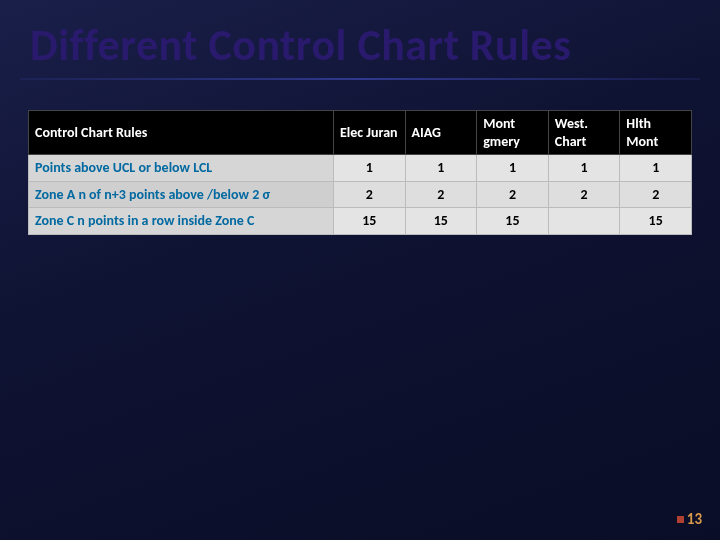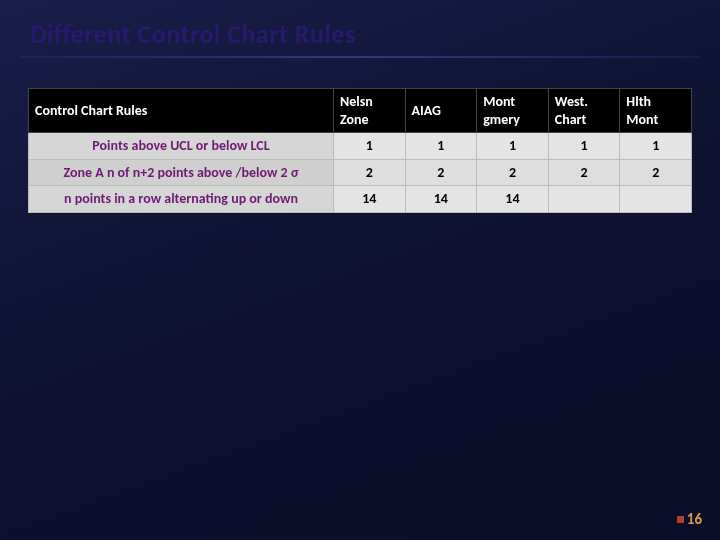--- a/index.html
+++ b/index.html
@@ -9,21 +9,21 @@
     height: 540px;
     font-family: Calibri, "Segoe UI", Arial, sans-serif;
     overflow: hidden;
   }
   body {
     background: linear-gradient(160deg, #1a1f4a 0%, #0f1333 40%, #0a0d26 100%);
     position: relative;
   }
   .title {
     color: #2a1a6e;
-    font-size: 26px;
+    font-size: 44px;
     font-weight: 700;
     padding: 18px 30px 6px 30px;
     letter-spacing: 0.5px;
   }
   .underline {
     height: 2px;
     background: linear-gradient(to right, rgba(50,60,150,0.2) 0%, rgba(50,60,150,0.9) 50%, rgba(50,60,150,0.2) 100%);
     margin: 0 20px 30px 20px;
   }
   .table-wrap {
@@ -48,23 +48,23 @@
     color: #fff;
     text-align: left;
     font-weight: 700;
     border-color: #444;
   }
   thead th.num {
     text-align: left;
   }
   tbody td.rule {
     background: #d6d6d6;
-    color: #701a75;
+    color: #0369a1;
     font-weight: 700;
-    text-align: center;
+    text-align: left;
   }
   tbody td.num {
     background: #e4e4e4;
     color: #000;
     font-weight: 600;
     text-align: center;
   }
   tbody tr:nth-child(even) td.rule { background: #cfcfcf; }
   tbody tr:nth-child(even) td.num { background: #dedede; }
   .pagenum {
@@ -96,51 +96,51 @@
       <col class="rule-col">
         <col class="num-col">
         <col class="num-col">
         <col class="num-col">
         <col class="num-col">
         <col class="num-col">
     </colgroup>
     <thead>
       <tr>
         <th>Control Chart Rules</th>
-        <th class="num">Nelsn Zone</th>
+        <th class="num">Elec Juran</th>
         <th class="num">AIAG</th>
         <th class="num">Mont gmery</th>
         <th class="num">West. Chart</th>
         <th class="num">Hlth Mont</th>
       </tr>
     </thead>
     <tbody>
         <tr>
           <td class="rule">Points above UCL or below LCL</td>
           <td class="num">1</td>
           <td class="num">1</td>
           <td class="num">1</td>
           <td class="num">1</td>
           <td class="num">1</td>
         </tr>
         <tr>
-          <td class="rule">Zone A n of n+2 points above /below 2 σ</td>
+          <td class="rule">Zone A n of n+3 points above /below 2 σ</td>
           <td class="num">2</td>
           <td class="num">2</td>
           <td class="num">2</td>
           <td class="num">2</td>
           <td class="num">2</td>
         </tr>
         <tr>
-          <td class="rule">n points in a row alternating up or down</td>
-          <td class="num">14</td>
-          <td class="num">14</td>
-          <td class="num">14</td>
+          <td class="rule">Zone C n points in a row inside Zone C</td>
+          <td class="num">15</td>
+          <td class="num">15</td>
+          <td class="num">15</td>
           <td class="num"></td>
-          <td class="num"></td>
+          <td class="num">15</td>
         </tr>
       </tbody>
   </table>
 </div>
 
 <div class="pagenum">
-  <span class="sq"></span><span>16</span>
+  <span class="sq"></span><span>13</span>
 </div>
 
 </body></html>

